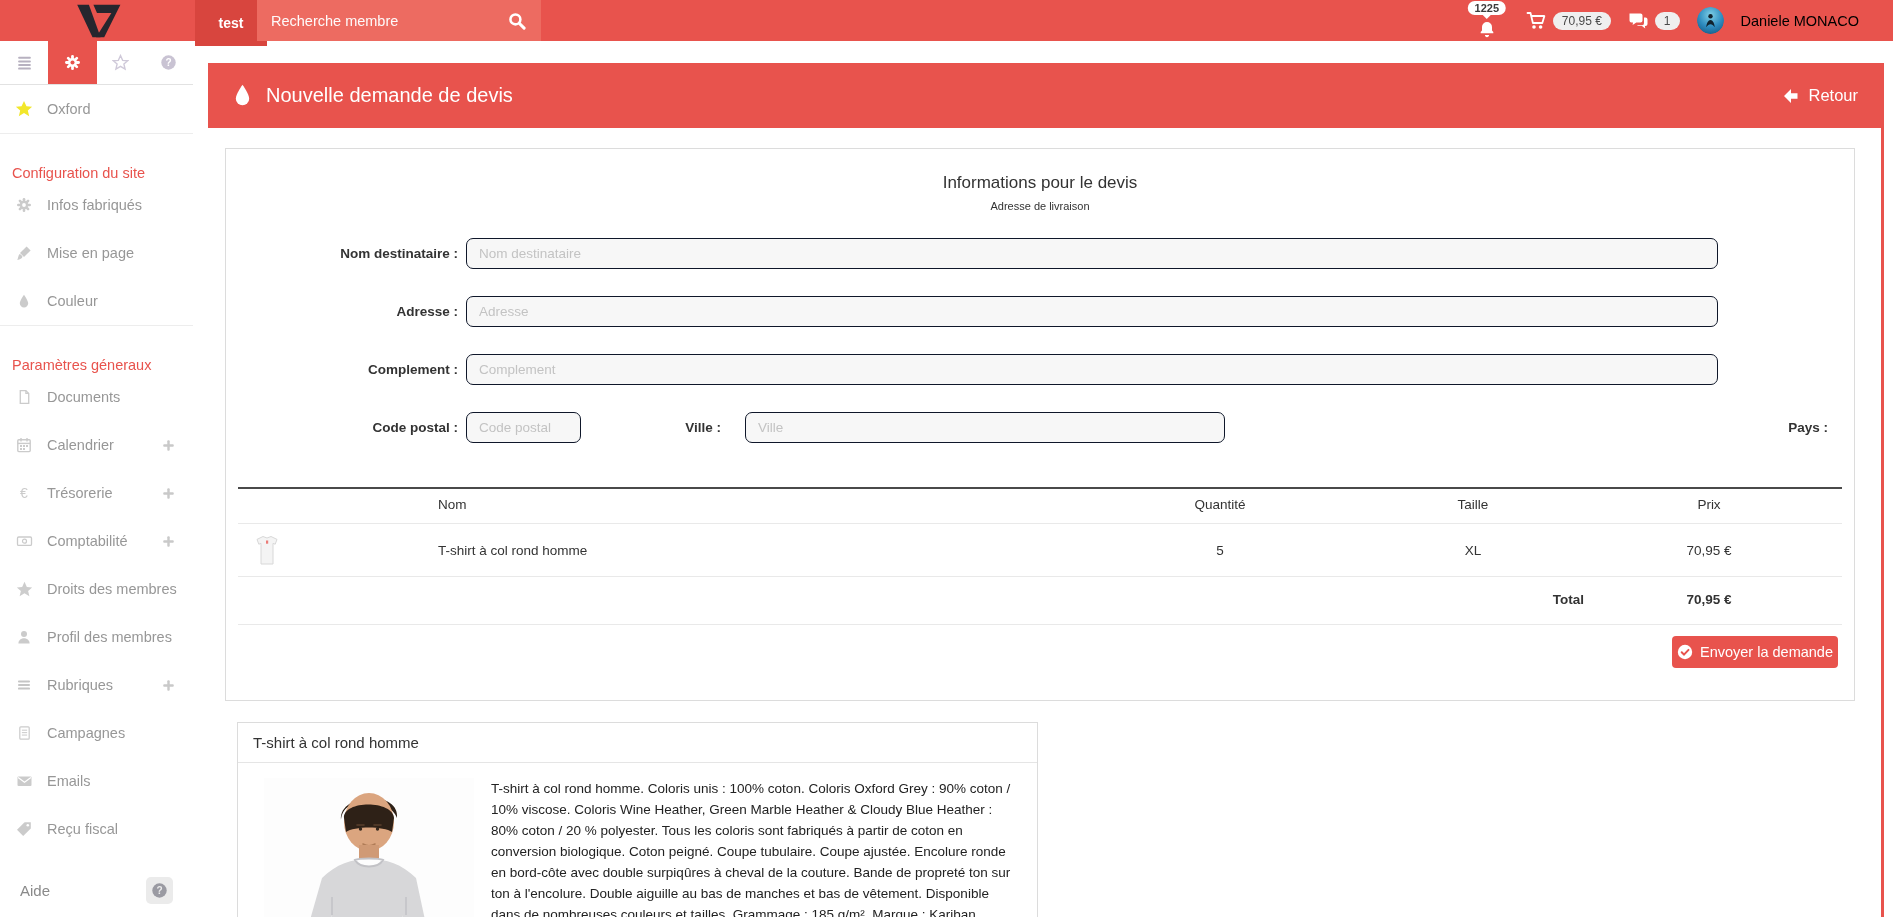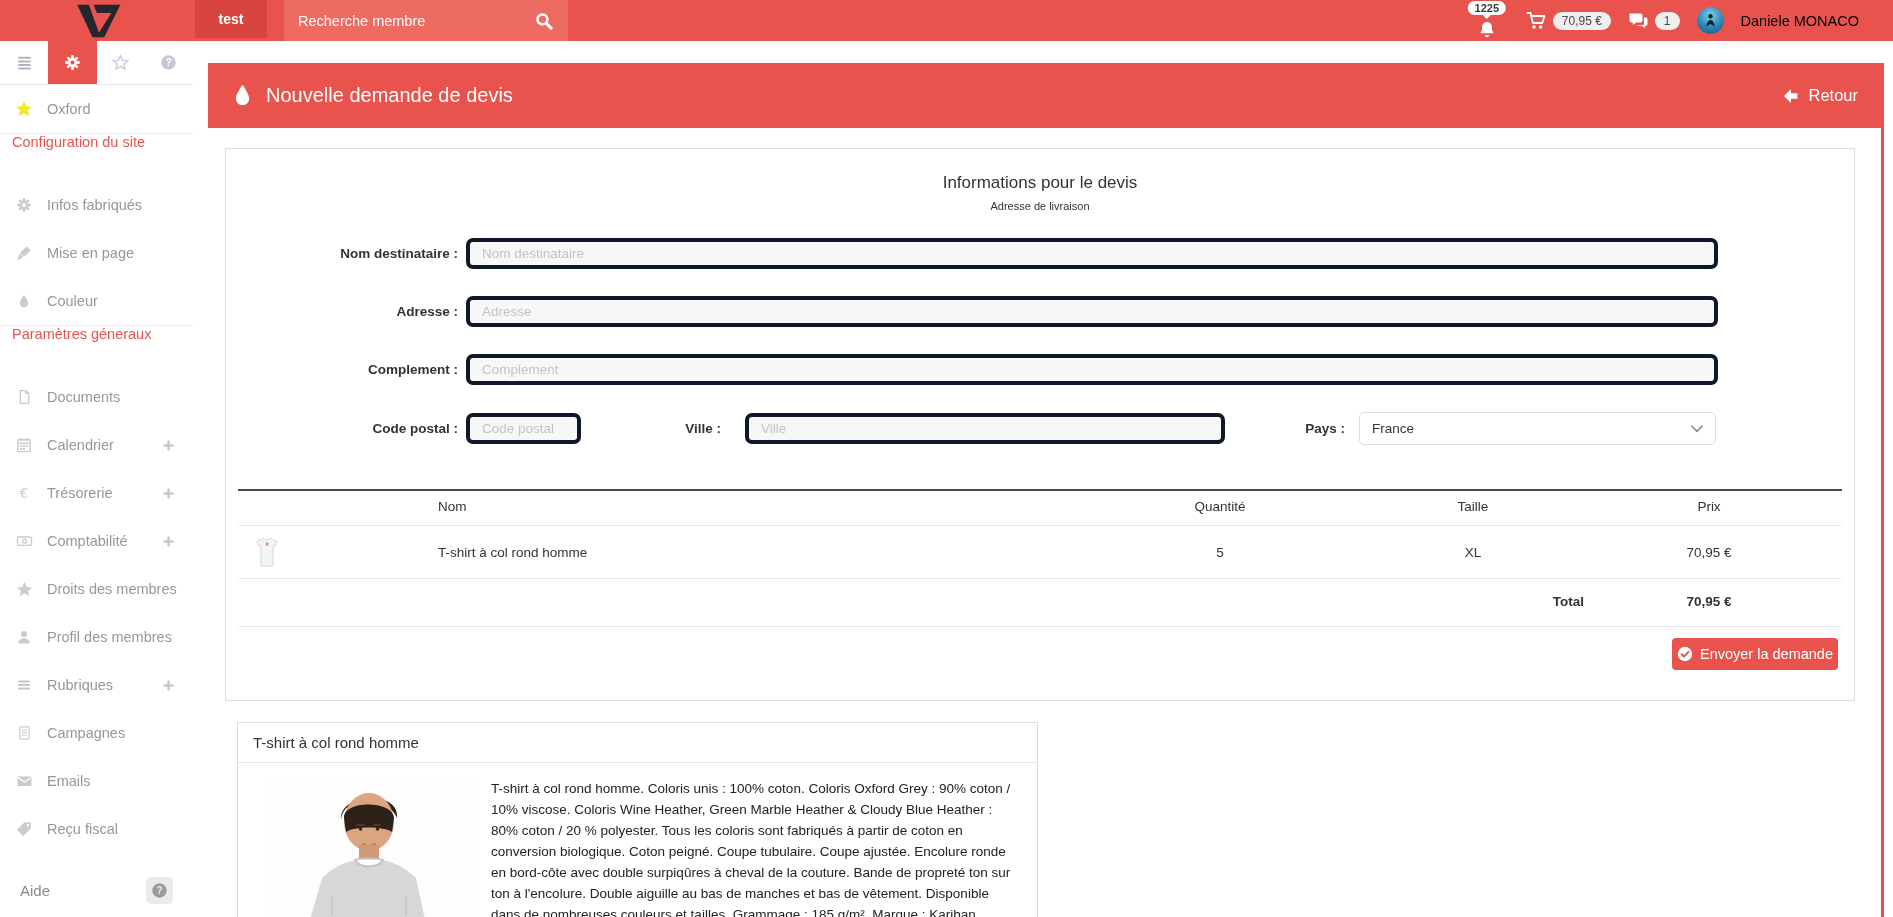--- a/index.html
+++ b/index.html
@@ -3,23 +3,23 @@
 <meta charset="utf-8">
 <style>
   *{margin:0;box-sizing:border-box}
   html,body{width:1893px;height:917px;overflow:hidden;background:#fff;
     font-family:"Liberation Sans","DejaVu Sans",sans-serif;color:#333}
   svg{display:block}
 
   
   .topbar{position:absolute;left:0;top:0;width:1893px;height:41px;background:#e8534d;z-index:6}
   .logo-area{position:absolute;left:0;top:0;width:193px;height:41px;display:flex;align-items:center;justify-content:center}
-  .site-tab{position:absolute;left:195px;top:0;width:72px;height:38px;background:#d8453e;color:#fff;
+  .site-tab{position:absolute;left:195px;top:0;width:72px;height:46px;background:#d8453e;color:#fff;
     font-weight:bold;font-size:14px;display:flex;align-items:center;justify-content:center;cursor:pointer}
-  .search{position:absolute;left:284px;top:0;width:284px;height:41px;background:#ed6b61;display:flex;align-items:center}
+  .search{position:absolute;left:257px;top:0;width:284px;height:41px;background:#ed6b61;display:flex;align-items:center}
   .search input{flex:1;background:transparent;border:0;outline:0;color:#fff;font-size:14.5px;padding:0 8px 0 14px;font-family:inherit}
   .search input::placeholder{color:#fff;opacity:.97}
   .search .mag{margin-right:15px;cursor:pointer}
   .topbar-right{position:absolute;right:34px;top:0;height:41px;display:flex;align-items:center;gap:17px}
   .notif{position:relative;width:44px;height:41px;cursor:pointer}
   .notif-badge{position:absolute;top:1px;left:50%;transform:translateX(-50%);background:#fff;border-radius:9px;
     padding:1px 7px;font-size:11px;font-weight:bold;color:#3c3c3c;white-space:nowrap}
   .notif-badge::after{content:"";position:absolute;left:50%;bottom:-4px;transform:translateX(-50%);
     border:5px solid transparent;border-top:5px solid #fff;border-bottom:0}
   .bell-wrap{position:absolute;bottom:3px;left:50%;transform:translateX(-50%)}
@@ -30,41 +30,41 @@
 
   
   .sidebar{position:absolute;left:0;top:41px;width:193px;bottom:0;background:#fff;z-index:5}
   .tabstrip{display:flex;height:44px;border-bottom:1px solid #e2e2e2}
   .tabstrip .tab{flex:1;display:flex;align-items:center;justify-content:center;cursor:pointer}
   .tabstrip .tab.active{background:#e8534d}
   .menu-item{height:48px;display:flex;align-items:center;padding:0 14px;cursor:pointer}
   .menu-item .ic{width:20px;display:flex;justify-content:center}
   .menu-item .lbl{margin-left:13px;font-size:14.5px;color:#979797}
   .menu-item .plus{margin-left:auto;margin-right:4px}
-  .section-header{height:48px;display:flex;align-items:flex-start;padding:0 12px;color:#e8534d;font-size:14.5px;border-top:1px solid #ededed}
+  .section-header{height:48px;display:flex;align-items:flex-end;padding:0 12px;color:#e8534d;font-size:14.5px;border-top:1px solid #ededed}
   .aide{position:absolute;bottom:0;left:0;right:0;height:54px;display:flex;align-items:center;padding:0 20px;background:#fff}
   .aide .lbl{color:#8a8a8a;font-size:15px}
   .aide-btn{margin-left:auto;width:27px;height:27px;border-radius:5px;background:#ebebeb;display:flex;align-items:center;justify-content:center;cursor:pointer}
 
   
   .banner{position:absolute;left:208px;top:63px;width:1676px;height:65px;background:#e8534d;display:flex;
     align-items:center;padding:0 26px;color:#fff;z-index:4}
   .banner-title{font-size:20px;margin-left:15px}
   .back{margin-left:auto;display:flex;align-items:center;gap:9px;font-size:16.5px;cursor:pointer}
   .red-line{position:absolute;left:1881px;top:127px;bottom:0;width:3px;background:#e8534d}
 
   .main-card{position:absolute;left:225px;top:148px;width:1630px;min-height:553px;background:#fff;
     border:1px solid #dcdcdc;padding:24px 12px 0}
   .form-title{text-align:center;font-size:17px;color:#333;font-weight:normal}
   .form-sub{text-align:center;font-size:11px;color:#333;font-weight:normal;margin-top:7px;margin-bottom:26px}
   .frow{display:flex;align-items:center;margin-bottom:27px}
   .flabel{flex:0 0 228px;text-align:right;padding-right:8px;font-size:13.5px;font-weight:bold;color:#333}
   .vlabel{flex:0 0 148px;text-align:right;padding-right:8px;font-size:13.5px;font-weight:bold;color:#333}
   .plabel{flex:1;text-align:right;padding-right:14px;font-size:13.5px;font-weight:bold;color:#333}
-  .finput{height:31px;background:#f7f7f7;border:4px solid #0f172a;border-radius:7px;padding:0 12px;
+  .finput{height:31px;background:#f7f7f7;border:1px solid #0f172a;border-radius:7px;padding:0 12px;
     font-size:13.5px;color:#4c1d95;font-family:inherit;outline:0}
   .finput::placeholder{color:#c3c3c3}
   .finput.wide{width:1252px}
   .finput.cp{width:115px}
   .finput.ville{width:480px;margin-left:16px}
   .fselect{width:357px;height:33px;background:#fff;border:1px solid #dcdcdc;border-radius:5px;display:flex;
     align-items:center;justify-content:space-between;padding:0 12px;font-size:13.5px;color:#333;margin-right:126px;cursor:pointer}
 
   .tbl{margin-top:44px;border-top:2px solid #4a4a4a;font-size:13.5px}
   .tr{display:grid;grid-template-columns:200px 1fr 240px 266px 206px 30px;align-items:center;border-bottom:1px solid #e9e9e9}
@@ -419,26 +419,20 @@
   <div class="frow">
     <label class="flabel">Complement :</label>
     <input class="finput wide" placeholder="Complement" style="">
   </div>
   <div class="frow">
     <label class="flabel">Code postal :</label>
     <input class="finput cp" placeholder="Code postal" style="">
     <label class="vlabel">Ville :</label>
     <input class="finput ville" placeholder="Ville" style="">
     <label class="plabel">Pays :</label>
-    <div class="fselect">
-      <span>France</span>
-      <svg width="12" height="8" viewBox="0 0 12 8">
-        <path d="M1 1.2 6 6.4 11 1.2" fill="none" stroke="#888" stroke-width="1.6" stroke-linecap="round"></path>
-      </svg>
-    </div>
   </div>
 
   <div class="tbl">
     <div class="tr head">
       <span></span>
       <span>Nom</span>
       <span class="c">Quantité</span>
       <span class="c">Taille</span>
       <span class="c">Prix</span>
       <span></span>

